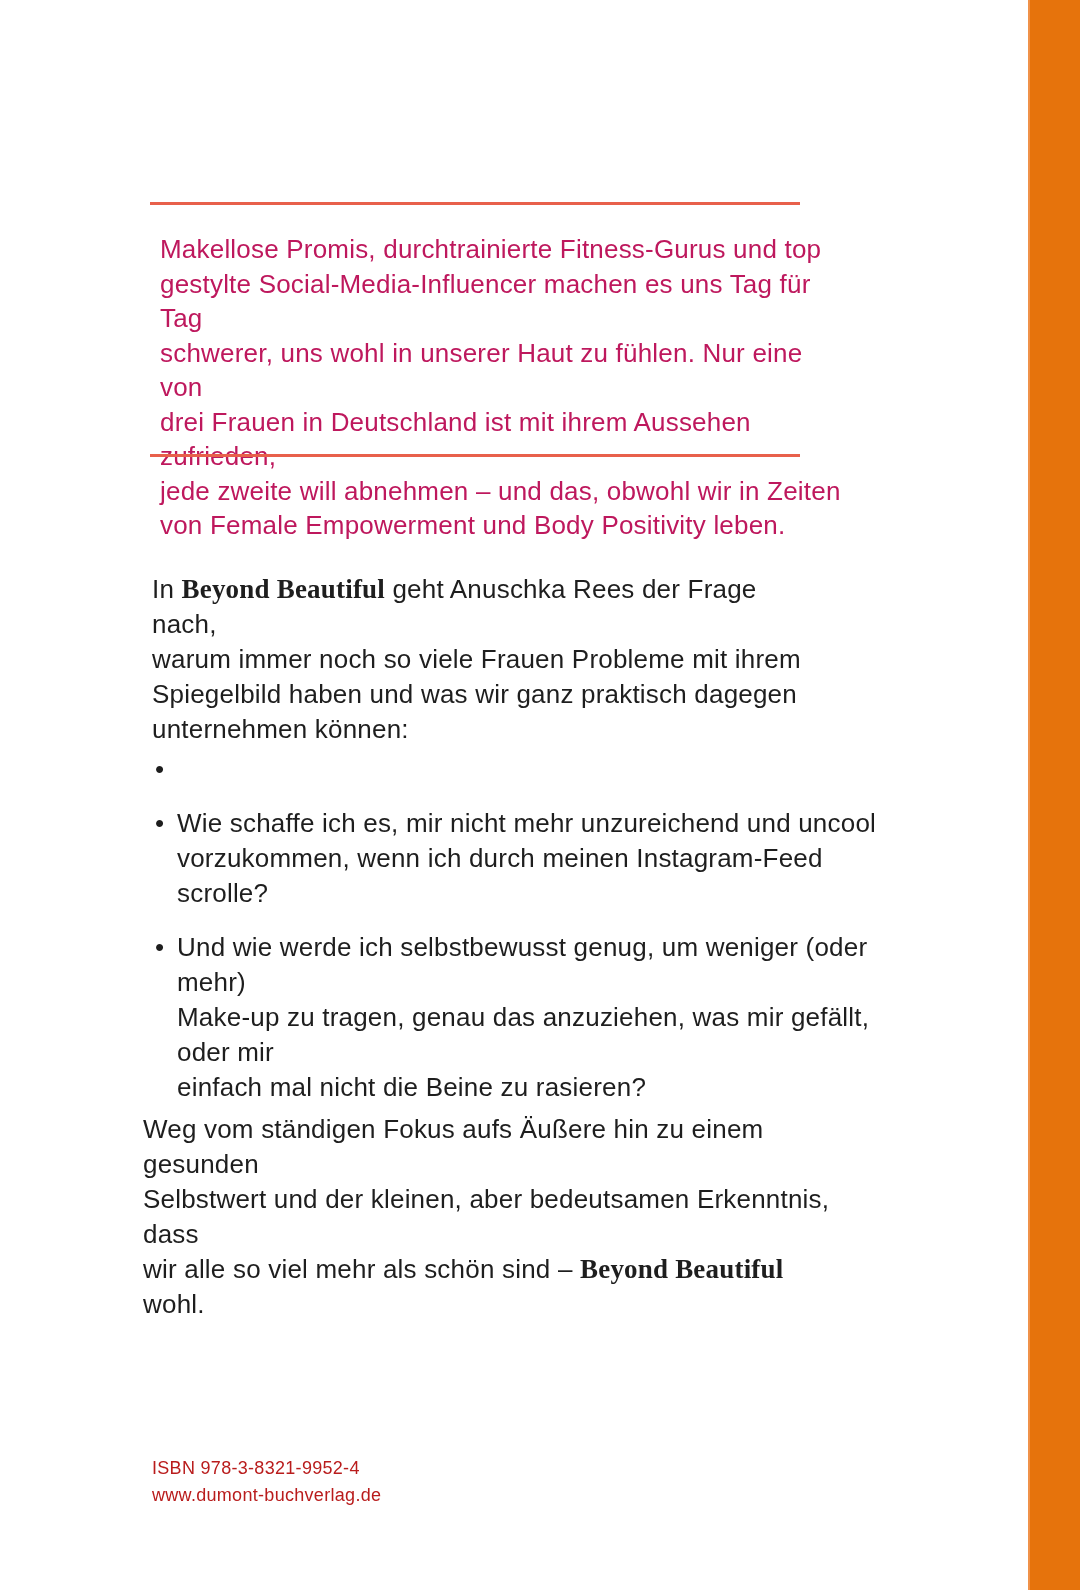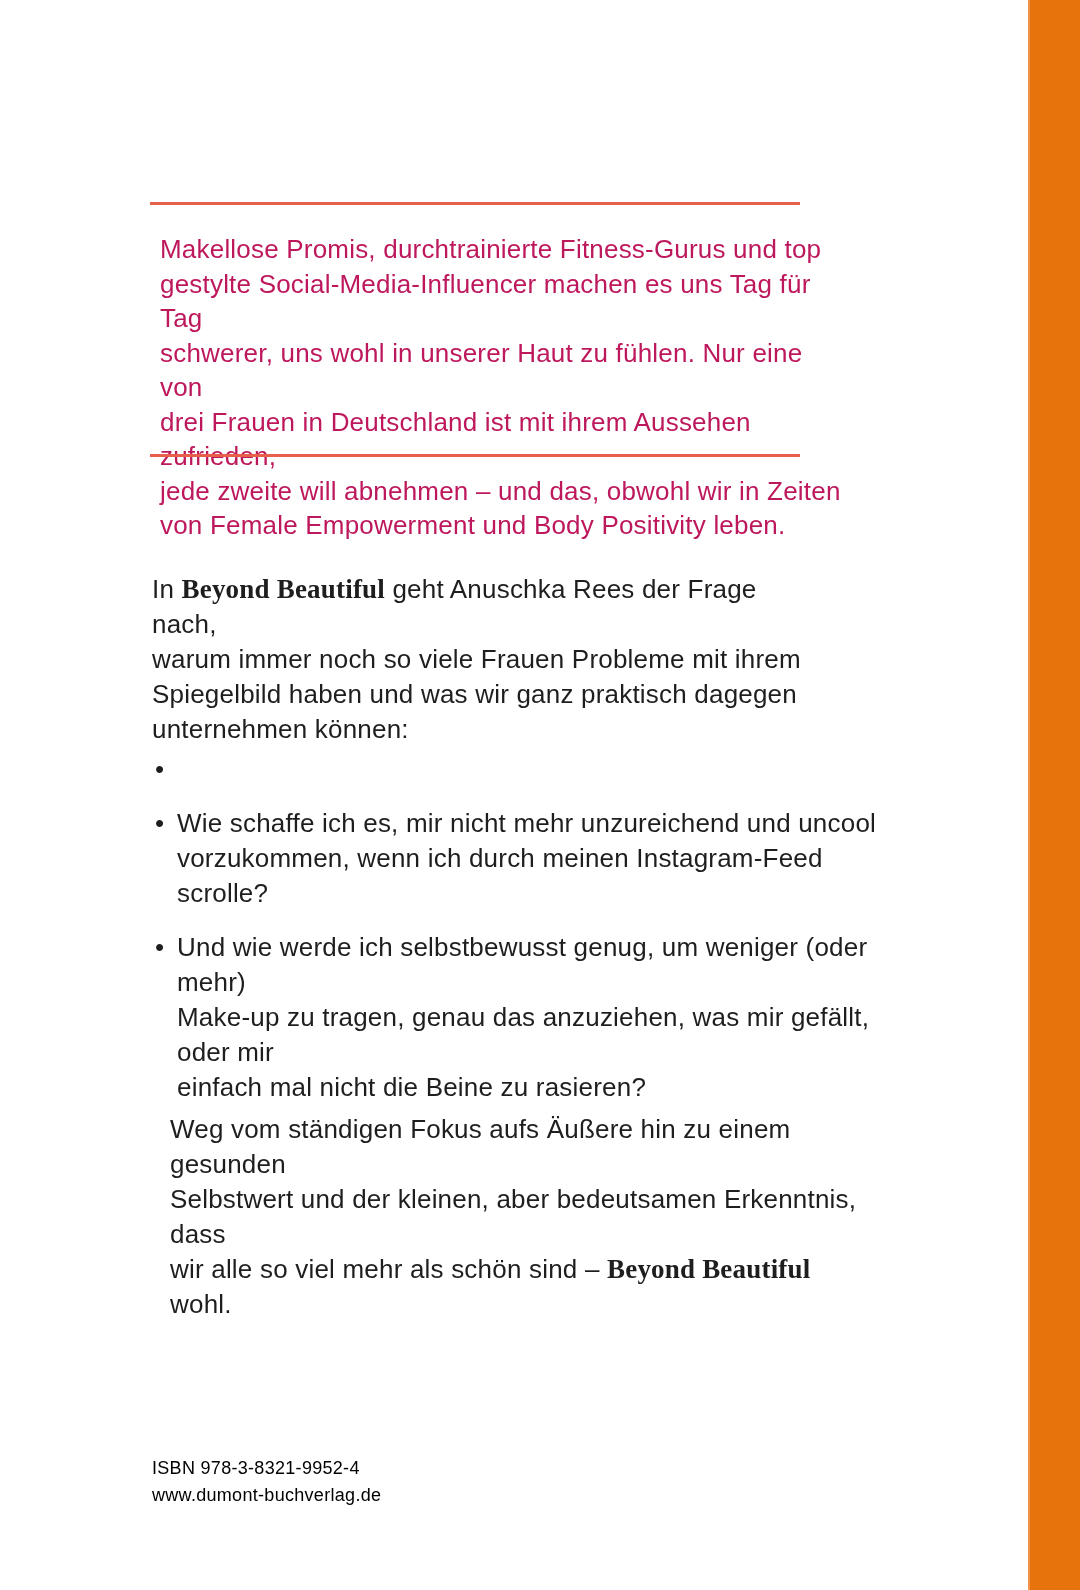--- a/index.html
+++ b/index.html
@@ -88,30 +88,30 @@
     flex: 0 0 22px;
     padding-left: 3px;
     font-size: 26px;
     line-height: 35px;
     color: #1E1E1E;
   }
 
   .closing {
     position: absolute;
     top: 1112px;
-    left: 170px;
+    left: 143px;
     width: 700px;
     margin: 0;
   }
 
   .footer {
     position: absolute;
     top: 1455px;
     left: 152px;
-    color: #000000;
+    color: #b91c1c;
     font-size: 18px;
     line-height: 27px;
     letter-spacing: 0.3px;
   }
 </style>
 </head>
 <body>
 
 <div class="page">
 

